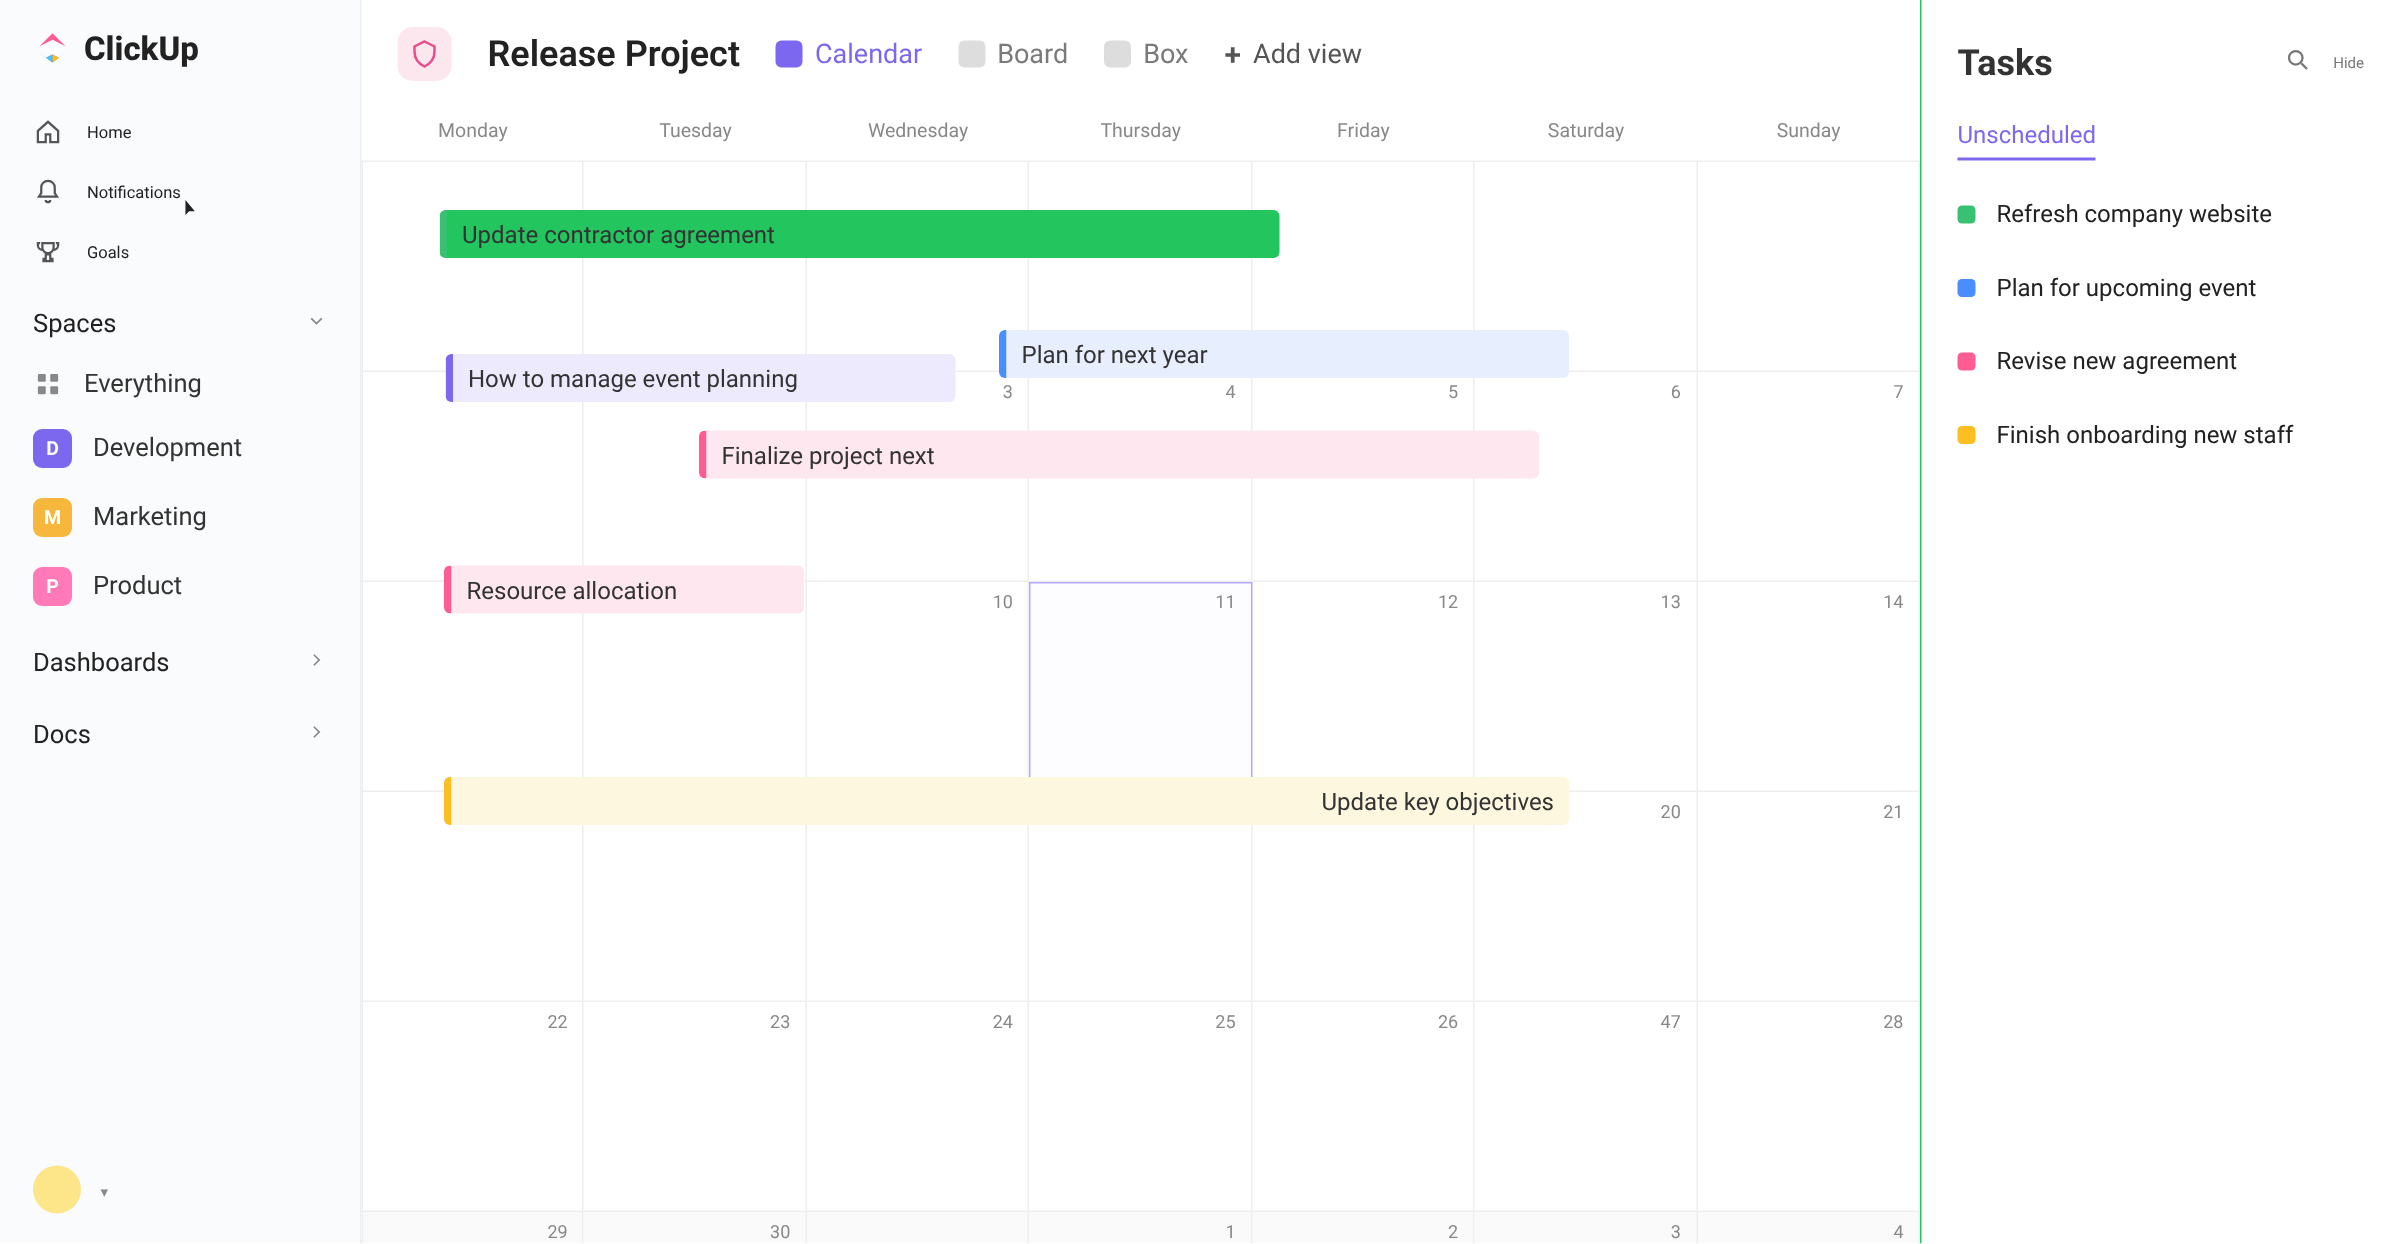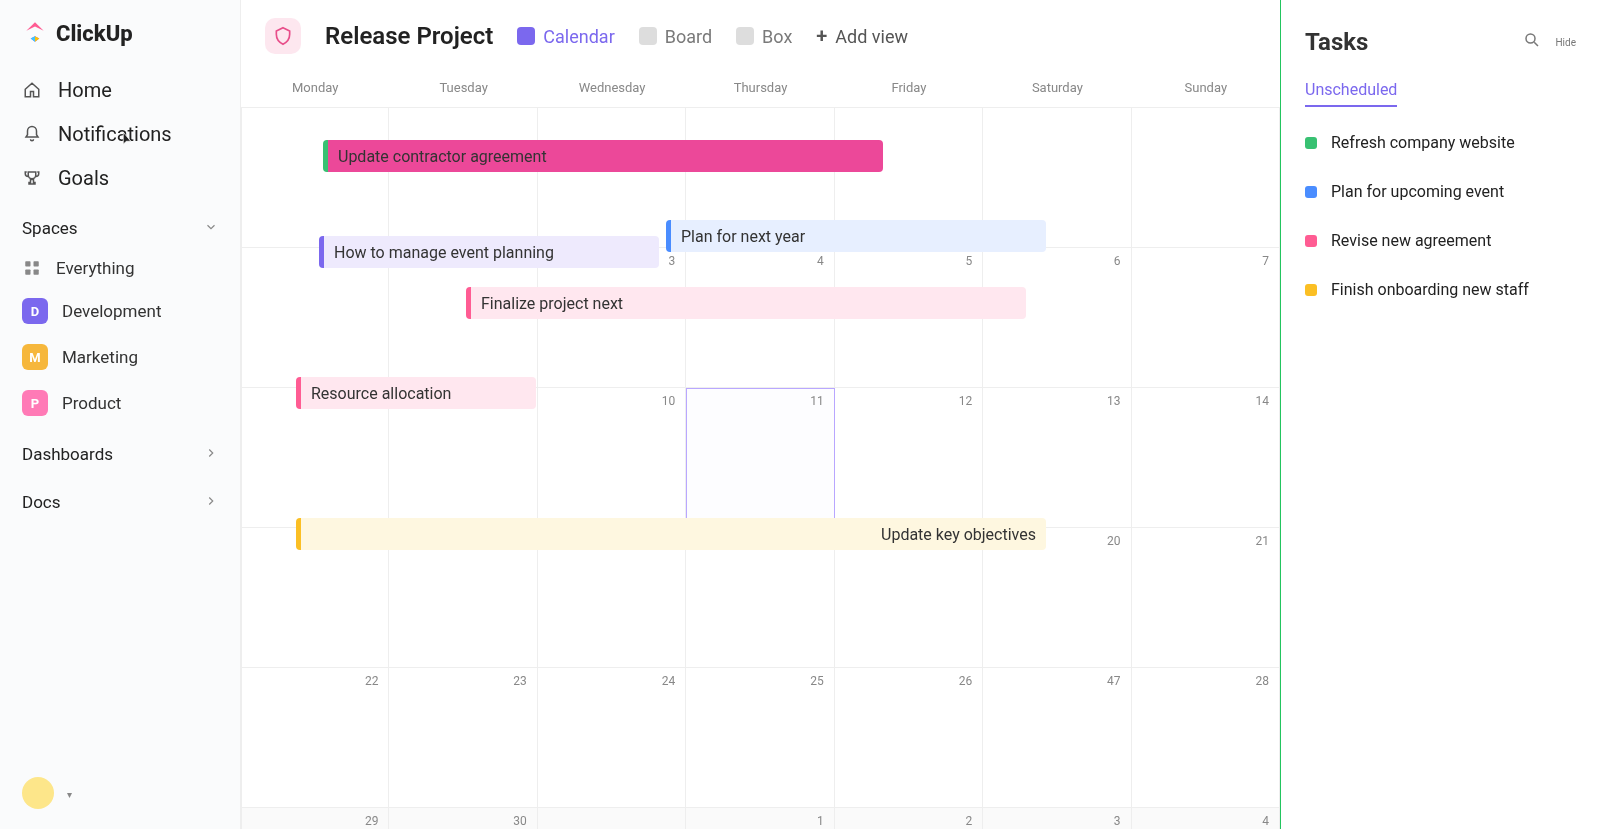--- a/index.html
+++ b/index.html
@@ -5,21 +5,21 @@
 * { margin: 0; padding: 0; box-sizing: border-box; }
 body { font-family: -apple-system, BlinkMacSystemFont, "Segoe UI", Roboto, sans-serif; background: #fff; color: #333; width: 1600px; height: 829px; overflow: hidden; }
 
 .app { display: flex; height: 100%; }
 
 
 .sidebar { width: 240px; background: #fafbfc; padding: 20px 0; display: flex; flex-direction: column; }
 .logo { display: flex; align-items: center; gap: 8px; padding: 0 22px 22px; }
 .logo-icon { width: 26px; height: 26px; }
 .logo-text { font-weight: 800; font-size: 22px; color: #222; }
-.nav-item { display: flex; align-items: center; gap: 16px; padding: 10px 22px; font-size: 20px; color: #222; cursor: pointer; }
+.nav-item { display: flex; align-items: center; gap: 16px; padding: 10px 22px; font-size: 11px; color: #222; cursor: pointer; }
 .nav-icon { width: 20px; height: 20px; display:flex; align-items:center; justify-content:center; color:#555; }
 .section-header { display: flex; align-items: center; justify-content: space-between; padding: 18px 22px 10px; font-size: 17px; color: #222; cursor: pointer; }
 .space-item { display: flex; align-items: center; gap: 14px; padding: 10px 22px; font-size: 17px; cursor: pointer; }
 .space-badge { width: 26px; height: 26px; border-radius: 6px; display:flex; align-items:center; justify-content:center; color:#fff; font-weight:700; font-size:13px; }
 .user-badge { width: 32px; height: 32px; border-radius: 50%; background: #fde68a; margin: auto 0 0 22px; position: relative; }
 .user-caret { position: absolute; right: -18px; top: 12px; font-size: 10px; color: #888; }
 
 
 .main { flex: 1; background: #fff; position: relative; display:flex; flex-direction:column; border-left:1px solid #eee; }
 .topbar { display: flex; align-items: center; gap: 24px; padding: 18px 24px; }
@@ -34,21 +34,21 @@
 .day-headers { display:grid; grid-template-columns: repeat(7, 1fr); padding: 8px 0 12px; }
 .day-header { text-align:center; font-size:13px; color:#888; }
 .grid { display:grid; grid-template-columns: repeat(7, 1fr); grid-auto-rows: 140px; position:relative; border-top:1px solid #eee; }
 .cell { border-right:1px solid #eee; border-bottom:1px solid #eee; position:relative; }
 .cell:nth-child(7n+1){ border-left:1px solid #eee;}
 .daynum { position:absolute; top:6px; right:10px; font-size:12px; color:#888; }
 .cell.selected { outline:1px solid #b9a7ff; outline-offset:-1px; background:#fdfdff; }
 .grid .cell.dim { background:#fafafa; }
 
 .event { position:absolute; height:32px; border-left:5px solid; border-radius:4px; display:flex; align-items:center; padding:0 10px; font-size:16px; color:#333; z-index:2; }
-.ev-green { border-color:#38c172; background:#ec4899;margin-left:30px; }
+.ev-green { border-color:#38c172; background:#22c55e; }
 .ev-purple { border-color:#7b68ee; background:#eeeafd; }
 .ev-blue { border-color:#4a8dff; background:#e7efff; }
 .ev-pink { border-color:#ff5c93; background:#ffe7ef; }
 .ev-yellow { border-color:#fbbf24; background:#fef7e0; }
 
 
 .panel { width: 320px; border-left:1px solid #22c55e; padding: 28px 24px; }
 .panel-header { display:flex; align-items:center; justify-content:space-between; }
 .panel-title { font-size:24px; font-weight:700; }
 .panel-actions { display:flex; align-items:center; gap:14px; color:#777; }
@@ -301,21 +301,21 @@
             <span class="daynum">3</span>
           </div>
           <div class="cell dim">
             <span class="daynum">4</span>
           </div>
         </div>
 
       <div class="event ev-green" style="left:52px; top:68px; width:560px;">
           <span>Update contractor agreement</span>
         </div>
-      <div class="event ev-purple" style="left:78px; top:164px; width:340px;">
+      <div class="event ev-purple" style="left:56px; top:164px; width:340px;">
           <span>How to manage event planning</span>
         </div>
       <div class="event ev-blue" style="left:425px; top:148px; width:380px;">
           <span>Plan for next year</span>
         </div>
       <div class="event ev-pink" style="left:225px; top:215px; width:560px;">
           <span>Finalize project next</span>
         </div>
       <div class="event ev-pink" style="left:55px;  top:305px; width:240px;">
           <span>Resource allocation</span>

